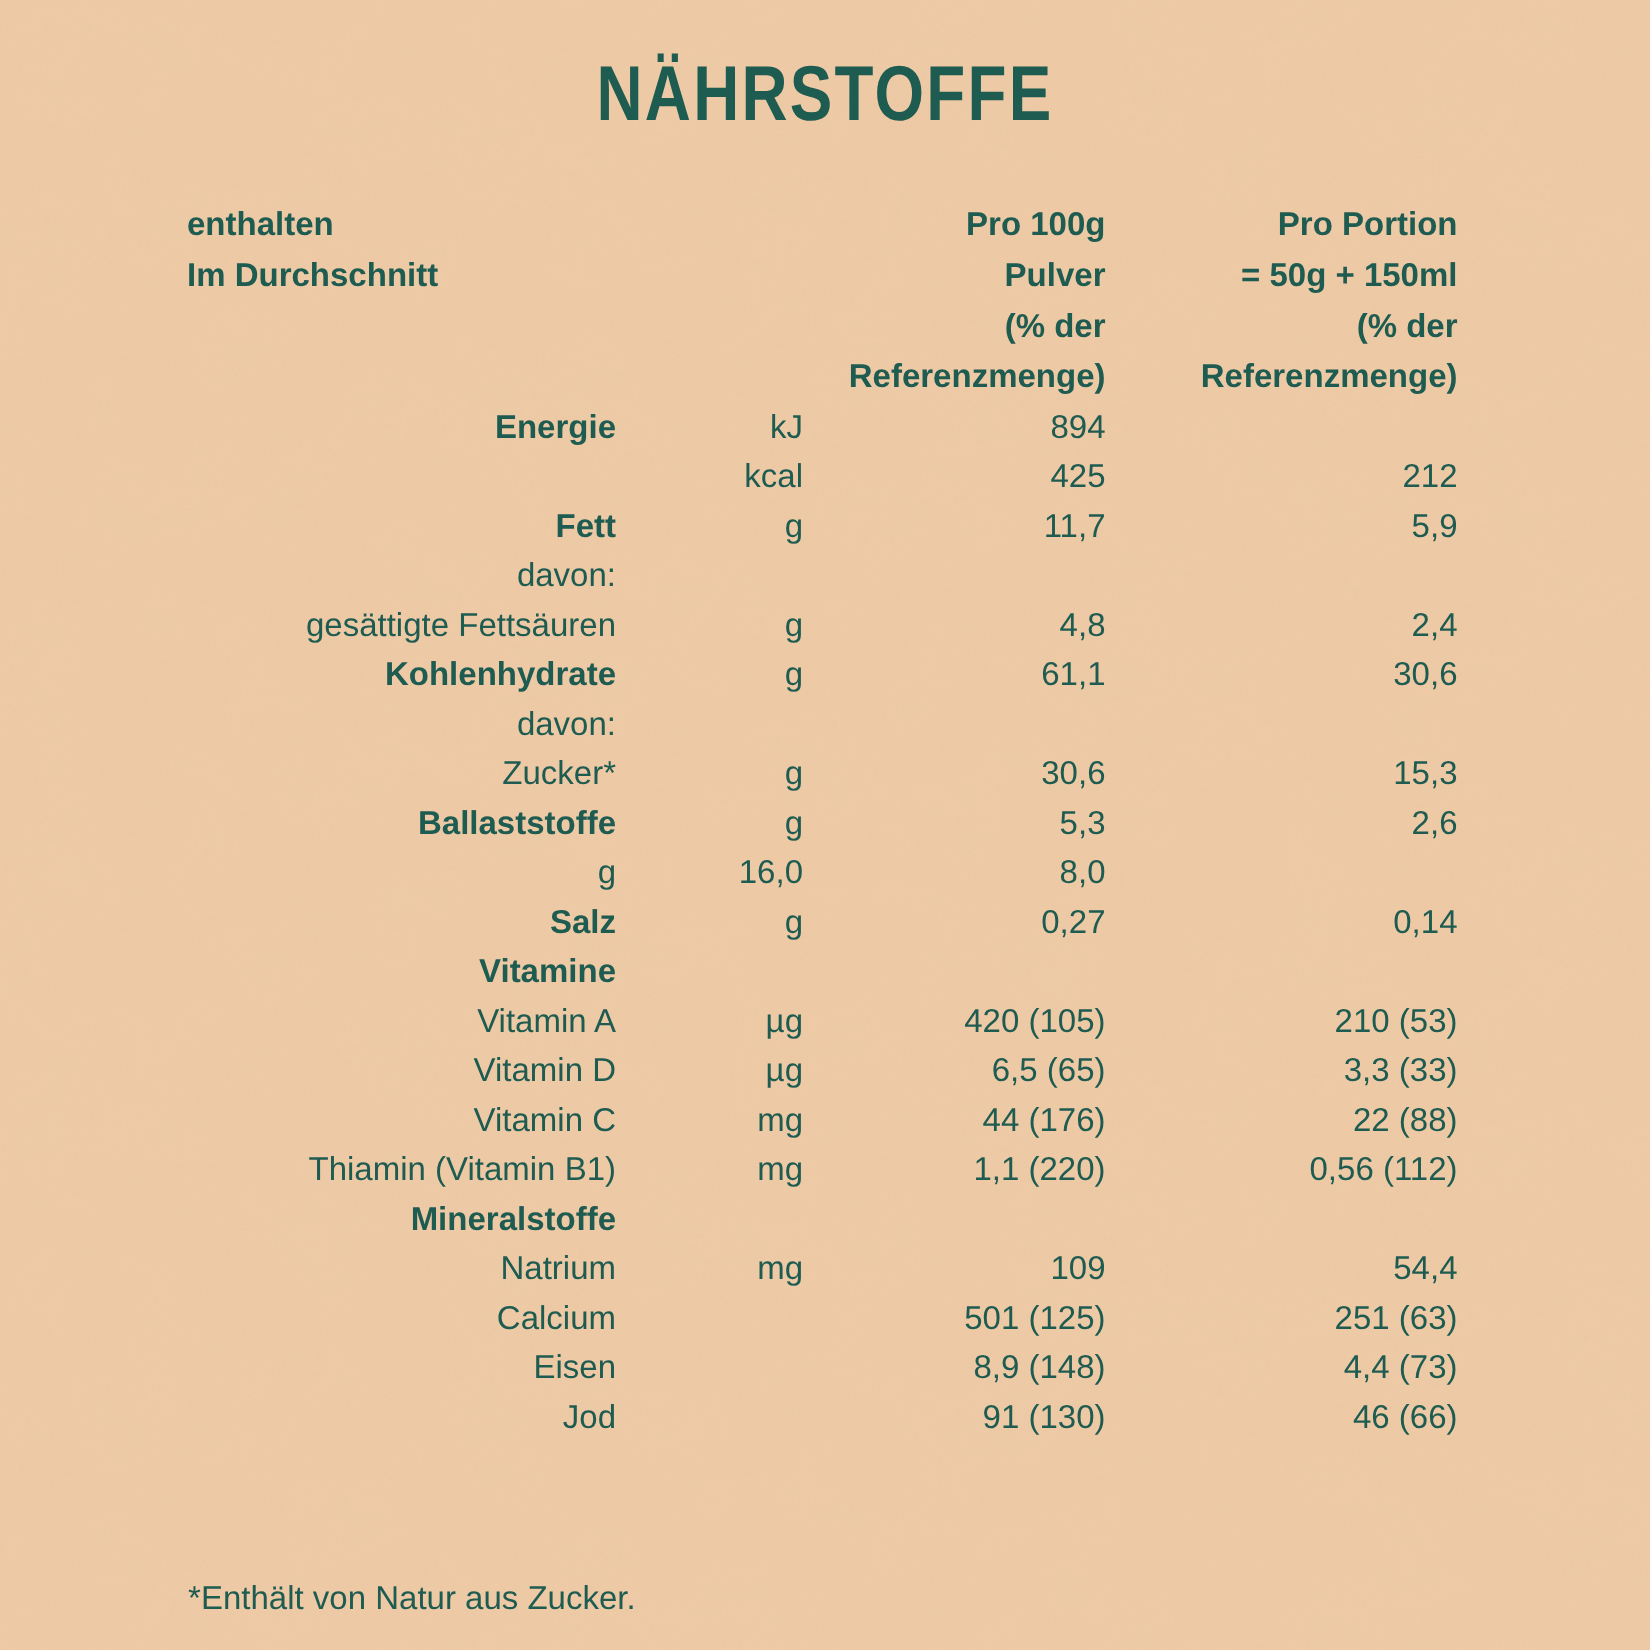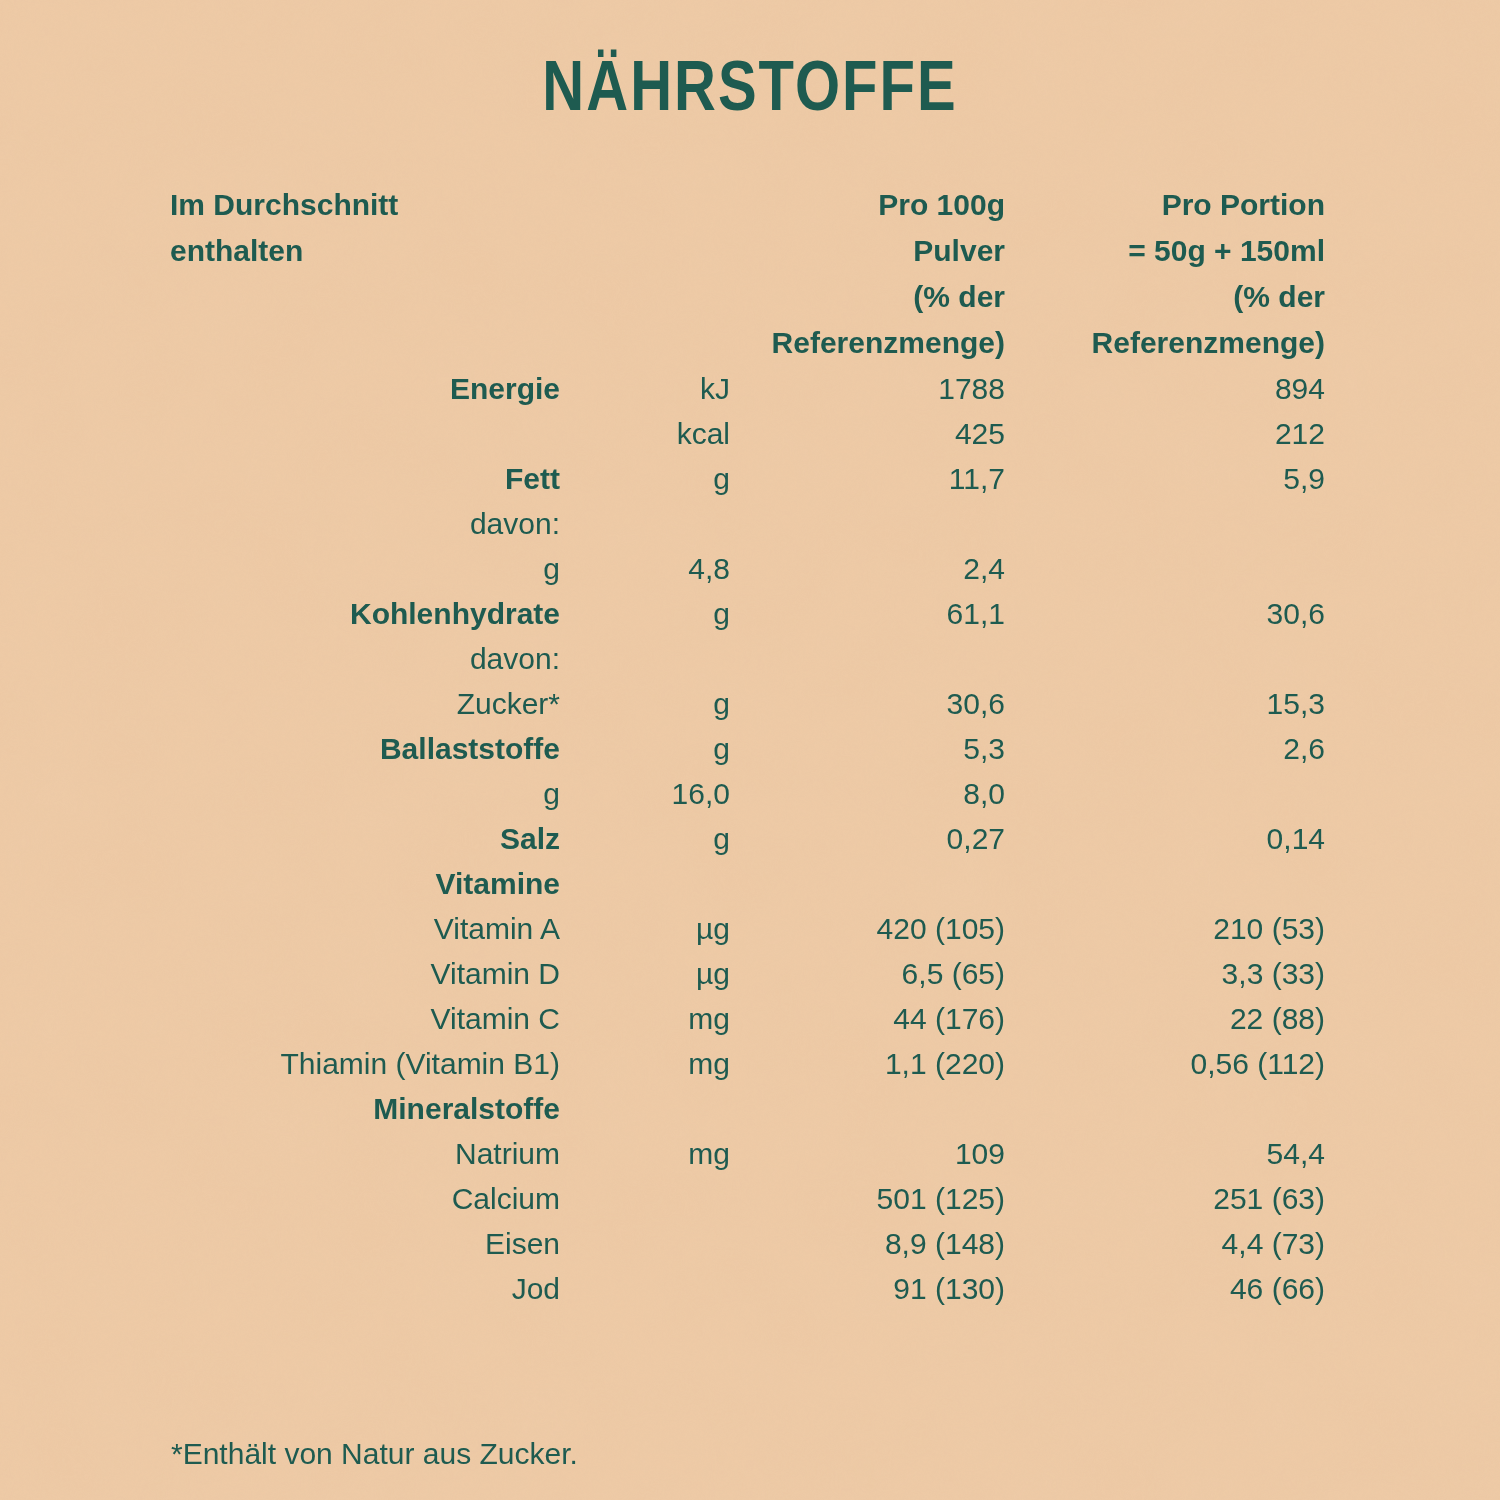--- a/index.html
+++ b/index.html
@@ -61,41 +61,40 @@
 </svg>
 
 <div class="content">
 
   <h1 class="title">NÄHRSTOFFE</h1>
 
   <div class="ntable">
 
     <div class="hrow">
       <div class="hcell-left">
+        <div class="hline">enthalten</div>
         <div class="hline">Im Durchschnitt</div>
-        <div class="hline">enthalten</div>
       </div>
       <div class="hcell-right">
         <div class="hline">Pro 100g</div>
         <div class="hline">Pulver</div>
         <div class="hline">(% der</div>
         <div class="hline">Referenzmenge)</div>
       </div>
       <div class="hcell-right">
         <div class="hline">Pro Portion</div>
         <div class="hline">= 50g + 150ml</div>
         <div class="hline">(% der</div>
         <div class="hline">Referenzmenge)</div>
       </div>
     </div>
 
     <div class="nrow">
       <span class="c-label bold">Energie</span>
       <span class="c-unit">kJ</span>
-      <span class="c-val">1788</span>
       <span class="c-val">894</span>
     </div>
     <div class="nrow">
       <span class="c-label"></span>
       <span class="c-unit">kcal</span>
       <span class="c-val">425</span>
       <span class="c-val">212</span>
     </div>
     <div class="nrow">
       <span class="c-label bold">Fett</span>
@@ -103,20 +102,21 @@
       <span class="c-val">11,7</span>
       <span class="c-val">5,9</span>
     </div>
     <div class="nrow">
       <span class="c-label">davon:</span>
       <span class="c-unit"></span>
       <span class="c-val"></span>
       <span class="c-val"></span>
     </div>
     <div class="nrow">
+      <span class="c-label">gesättigte Fettsäuren</span>
       <span class="c-unit">g</span>
       <span class="c-val">4,8</span>
       <span class="c-val">2,4</span>
     </div>
     <div class="nrow">
       <span class="c-label bold">Kohlenhydrate</span>
       <span class="c-unit">g</span>
       <span class="c-val">61,1</span>
       <span class="c-val">30,6</span>
     </div>

